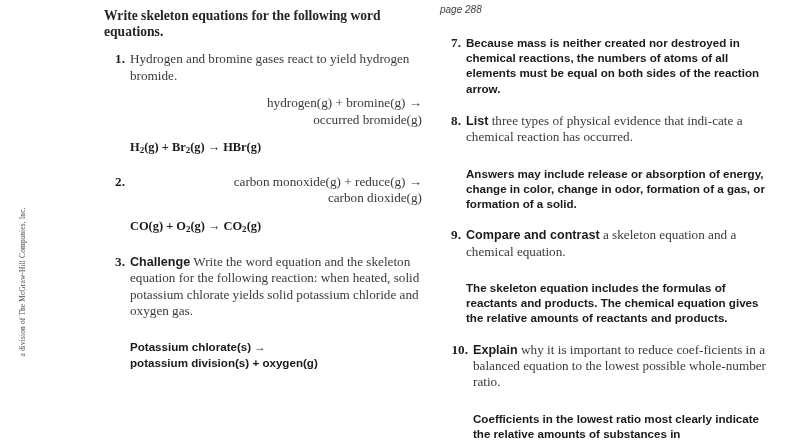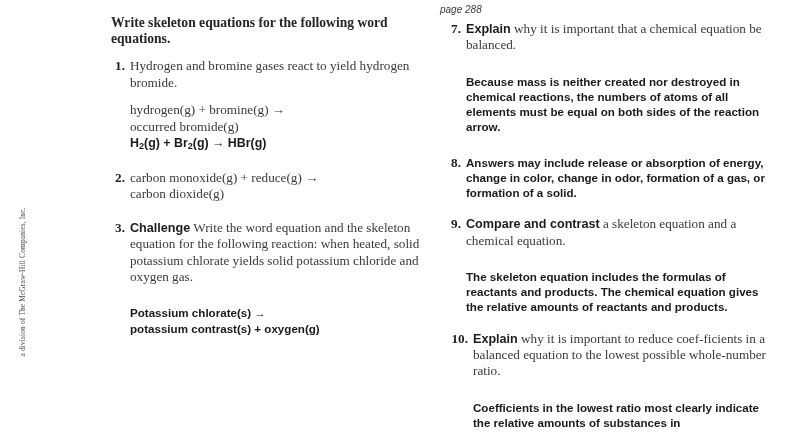--- a/index.html
+++ b/index.html
@@ -52,21 +52,21 @@
     width: 330px;
   }
 
   
   .section-head {
     font-family: "Liberation Serif", serif;
     font-weight: bold;
     font-size: 13.6px;
     line-height: 16.2px;
     color: #262626;
-    margin: 7px;
+    margin: 0;
   }
 
   .q {
     position: relative;
     padding-left: 26px;
     margin-top: 11px;
   }
   .q .num {
     position: absolute;
     left: 0;
@@ -95,37 +95,39 @@
     color: #1c1c1c;
   }
 
   
   .word-eq {
     font-family: "Liberation Serif", serif;
     font-size: 13.2px;
     line-height: 16.4px;
     color: #3a3a3a;
     margin-top: 11px;
+    text-align: right;
   }
 
   
   .answer {
     font-family: "Liberation Sans", sans-serif;
     font-weight: bold;
     font-size: 11.6px;
     line-height: 15.2px;
     color: #1a1a1a;
     margin-top: 20px;
   }
   .formula {
-    font-family: Liberation Sans, sans-serif;
+    font-family: Liberation Serif, serif;
     font-weight: bold;
     font-size: 12.4px;
     line-height: 16px;
     color: #1a1a1a;
+    margin-top: 11px;
   }
   .formula sub {
     font-size: 73%;
     vertical-align: -0.22em;
   }
 
   .page-ref {
     font-family: "Liberation Sans", sans-serif;
     font-style: italic;
     font-size: 10px;
@@ -159,45 +161,48 @@
         H<sub>2</sub>(g) + Br<sub>2</sub>(g) → HBr(g)
       </div>
     </div>
 
     <div class="q" style="margin-top:16px;">
       <span class="num">2.</span>
       <div class="word-eq">
         <div>carbon monoxide(g) + reduce(g) →</div>
         <div>carbon dioxide(g)</div>
       </div>
+      <div class="formula">
+        CO(g) + O<sub>2</sub>(g) → CO<sub>2</sub>(g)
+      </div>
     </div>
 
     <div class="q" style="margin-top:17px;">
       <span class="num">3.</span>
       <div class="q-text"><span class="lead">Challenge</span> <span>Write the word equation and the skeleton equation for the following reaction: when heated, solid potassium chlorate yields solid potassium chloride and oxygen gas.</span></div>
       <div class="answer">
         <div>Potassium chlorate(s) →</div>
-        <div>potassium contrast(s) + oxygen(g)</div>
+        <div>potassium division(s) + oxygen(g)</div>
       </div>
     </div>
 
   </div>
 
   <div class="col-right">
 
     <p class="page-ref">page 288</p>
 
     <div class="q" style="margin-top:2px;">
       <span class="num">7.</span>
-      <div class="q-text"><span class="lead">Explain</span> <span>why it is important that a chemical equation be balanced.</span></div>
       <div class="answer">Because mass is neither created nor destroyed in chemical reactions, the numbers of atoms of all elements must be equal on both sides of the reaction arrow.</div>
     </div>
 
     <div class="q" style="margin-top:17px;">
       <span class="num">8.</span>
+      <div class="q-text"><span class="lead">List</span> <span>three types of physical evidence that indi-cate a chemical reaction has occurred.</span></div>
       <div class="answer">Answers may include release or absorption of energy, change in color, change in odor, formation of a gas, or formation of a solid.</div>
     </div>
 
     <div class="q" style="margin-top:16px;">
       <span class="num">9.</span>
       <div class="q-text"><span class="lead">Compare and contrast</span> <span>a skeleton equation and a chemical equation.</span></div>
       <div class="answer">The skeleton equation includes the formulas of reactants and products. The chemical equation gives the relative amounts of reactants and products.</div>
     </div>
 
     <div class="q wide" style="margin-top:16px;">

